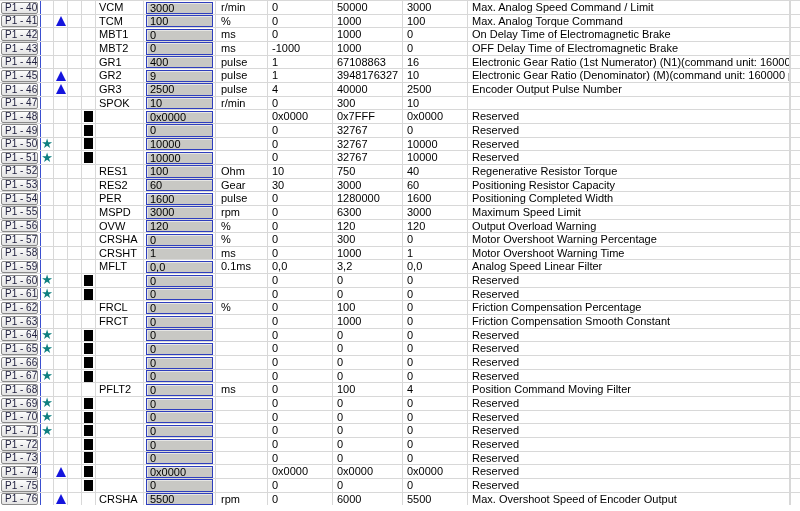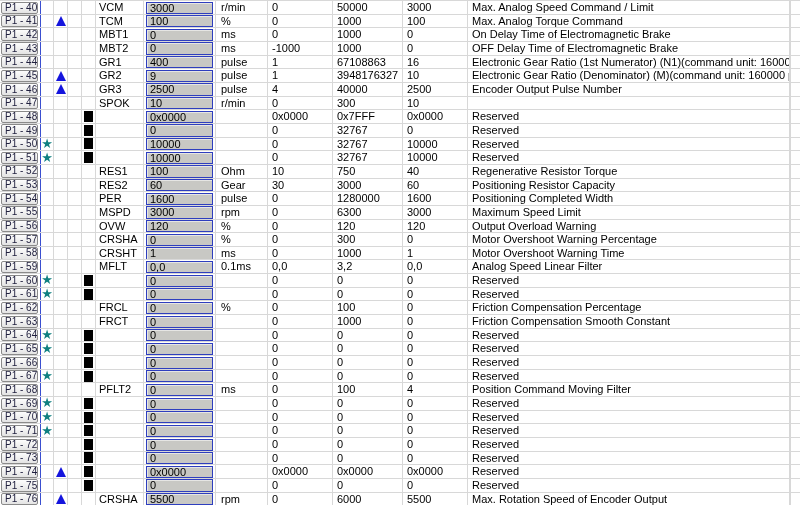--- a/index.html
+++ b/index.html
@@ -761,19 +761,19 @@
       <div class="cell c-ico"></div>
       <div class="cell c-ico"></div>
       <div class="cell c-name">CRSHA</div>
       <div class="cell c-val">
         <div class="vbox">5500</div>
       </div>
       <div class="cell c-unit">rpm</div>
       <div class="cell c-min">0</div>
       <div class="cell c-max">6000</div>
       <div class="cell c-def">5500</div>
-      <div class="cell c-desc">Max. Rotation Speed of Encoder Output</div>
+      <div class="cell c-desc">Max. Overshoot Speed of Encoder Output</div>
     </div>
   </div>
 <div id="right-edge"></div>
 <div id="bottom-strip">
   
 </div>
 
 </body></html>

